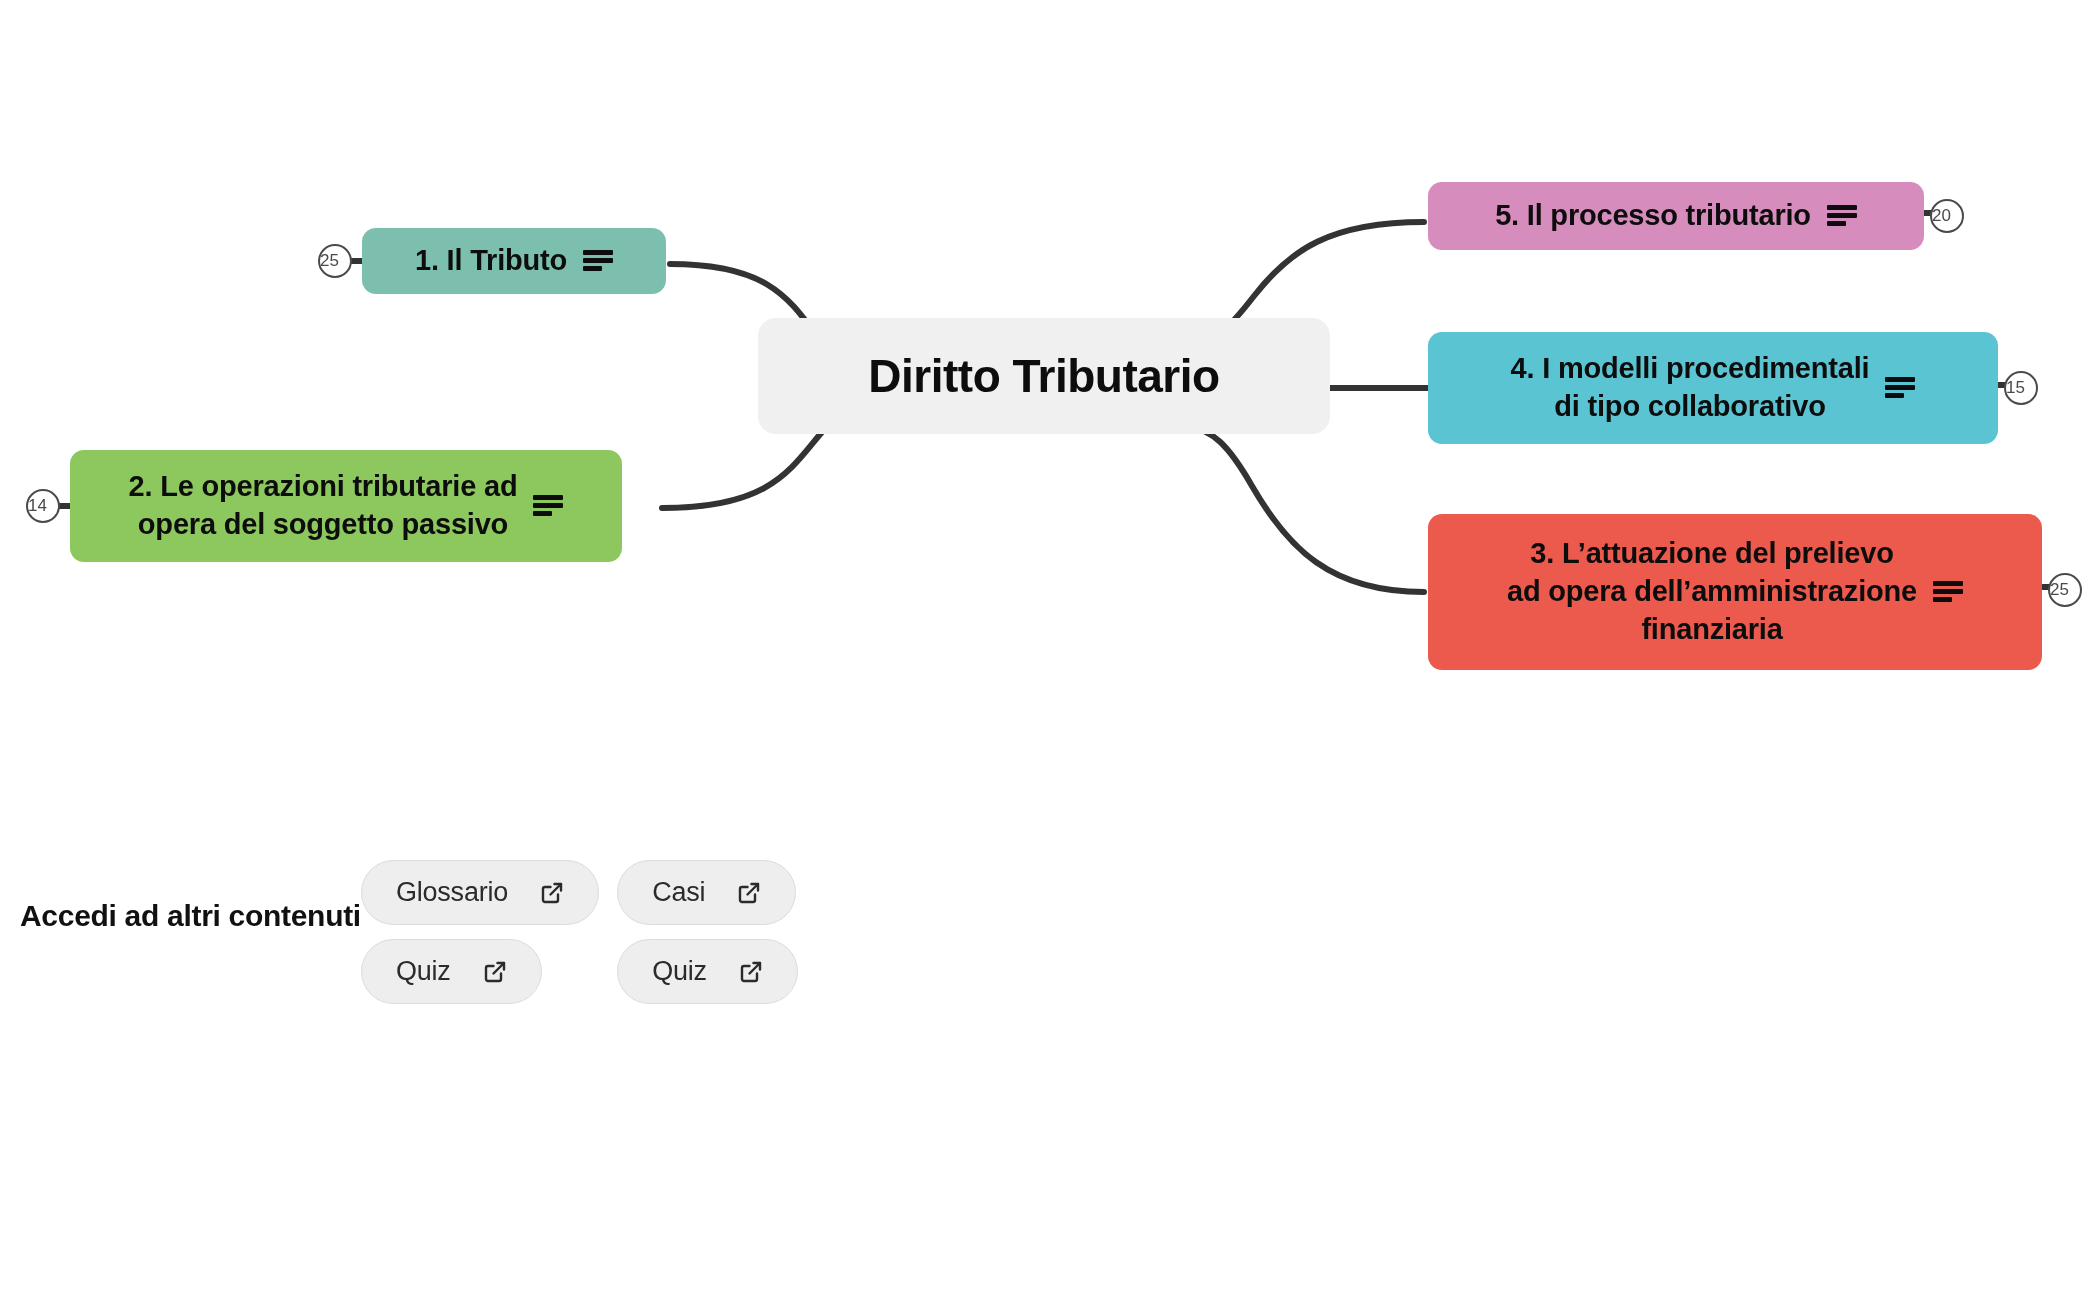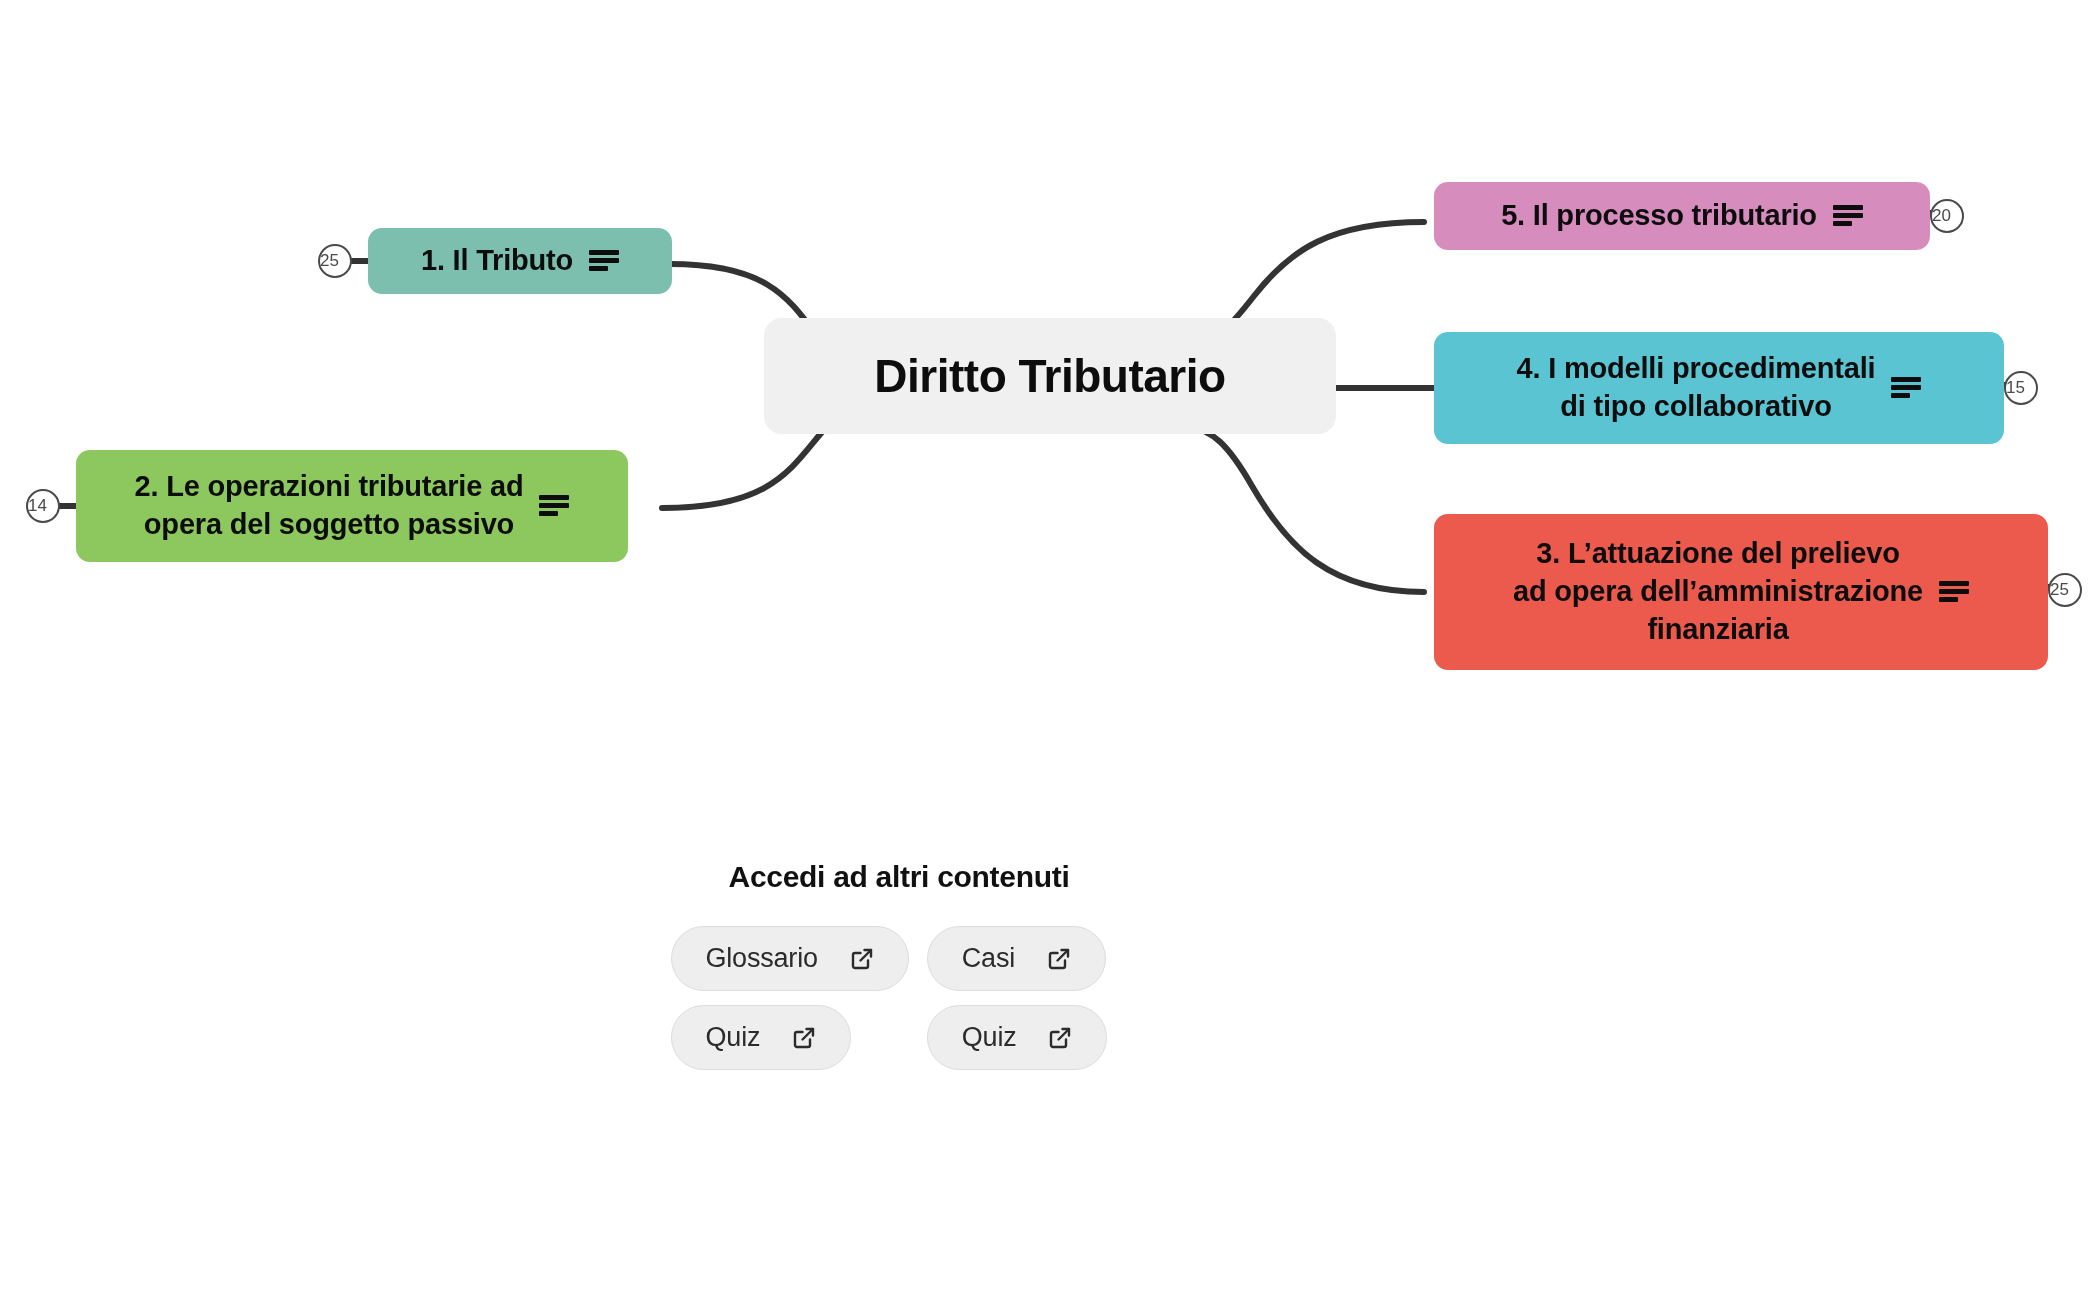--- a/index.html
+++ b/index.html
@@ -32,21 +32,20 @@
 
   
   .node {
     position: absolute;
     display: flex;
     align-items: center;
     justify-content: center;
     border-radius: 14px;
     padding: 0 22px;
     z-index: 3;
-    margin-left: 6px;
   }
   .node-label {
     font-weight: 700;
     color: #0d0d0d;
     text-align: center;
     letter-spacing: -0.2px;
     white-space: pre-line;
   }
 
   .node-root {
@@ -107,21 +106,21 @@
     margin-top: -3px;
     z-index: 2;
   }
 
   
   #extra-content {
     position: absolute;
     left: 0; top: 860px;
     width: 1778px;
     display: flex;
-    flex-direction: column;
+    flex-direction: row;
     align-items: center;
   }
   #extra-title {
     font-size: 30px;
     font-weight: 700;
     color: #111111;
     letter-spacing: -0.3px;
     margin-bottom: 32px;
     margin-left: 20px;
   }

